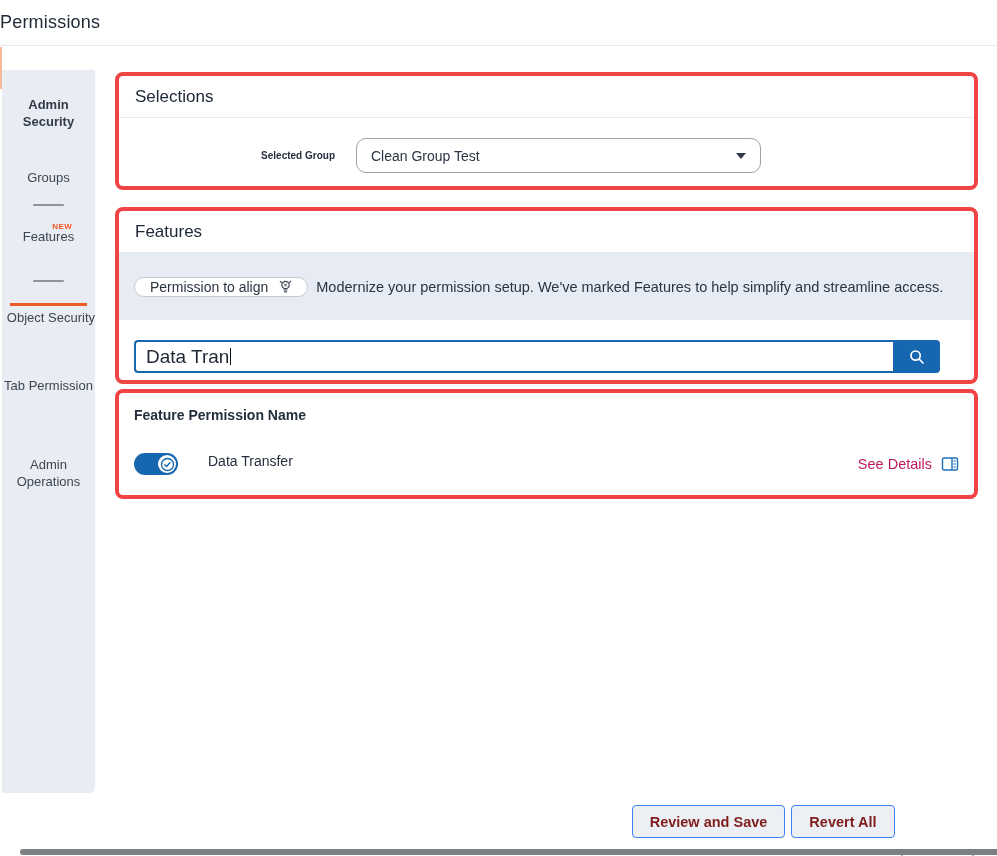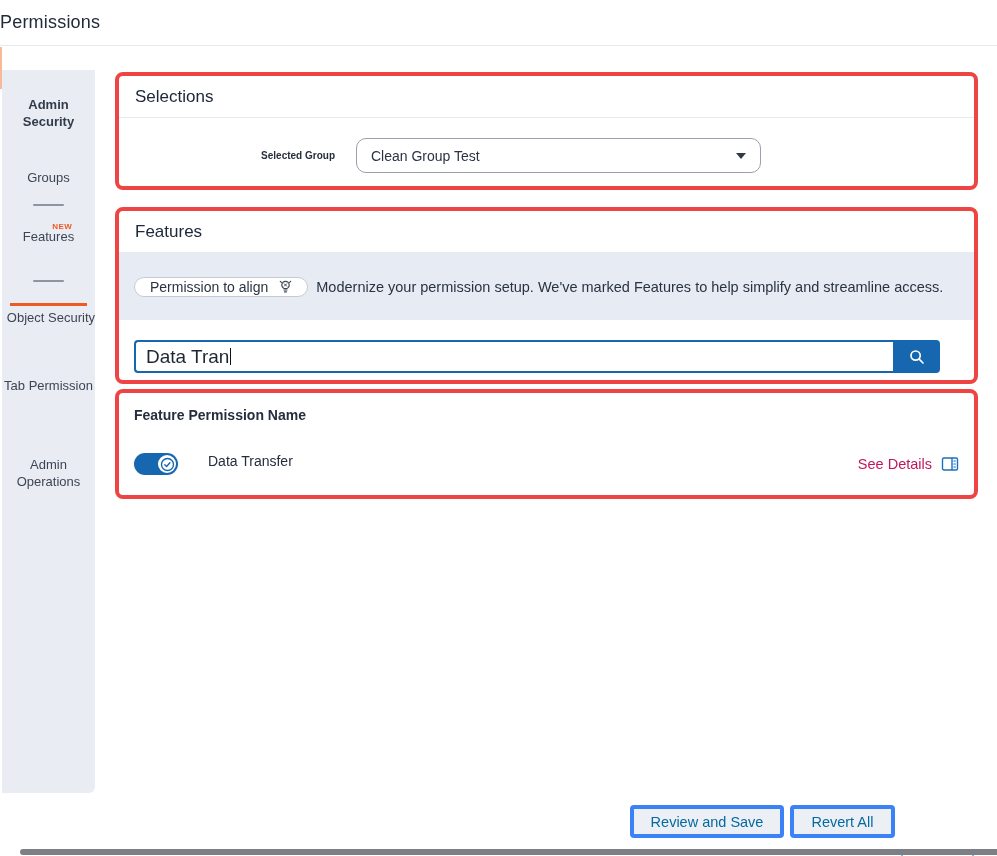--- a/index.html
+++ b/index.html
@@ -85,21 +85,21 @@
                   justify-content:center; }
   .row-name { margin-left:30px; font-size:14px; color:#252E3D; }
   .row-right { margin-left:auto; display:flex; align-items:center; gap:9px; cursor:pointer; }
   .see-details { font-size:14.5px; font-weight:500; color:#be185d; }
 
   
   .footer { position:absolute; top:759px; right:23px; display:flex; gap:6px; }
   .btn { height:33px; border-radius:4px; font-size:14.5px;
          font-family:"Liberation Sans", sans-serif; display:flex; align-items:center;
          justify-content:center; padding:0 17px; }
-  .btn.disabled { background:#ECF0F5; border:4px solid #3b82f6; color:#0369a1; cursor:default; }
+  .btn.disabled { background:#ECF0F5; border:1px solid #3b82f6; color:#7f1d1d; cursor:default;font-weight:bold; }
   .btn.primary-outline { background:#fff; border:1px solid #1767B0; color:#1767B0;
                          font-weight:600; cursor:pointer; padding:0 16px;margin-top:48px; }
 
   
   .h-scrollbar { position:absolute; left:20px; right:0; bottom:1px; height:6px;
                  background:#7C8085; border-radius:4px 0 0 4px; cursor:pointer; }
 </style>
 </head>
 <body>
 

